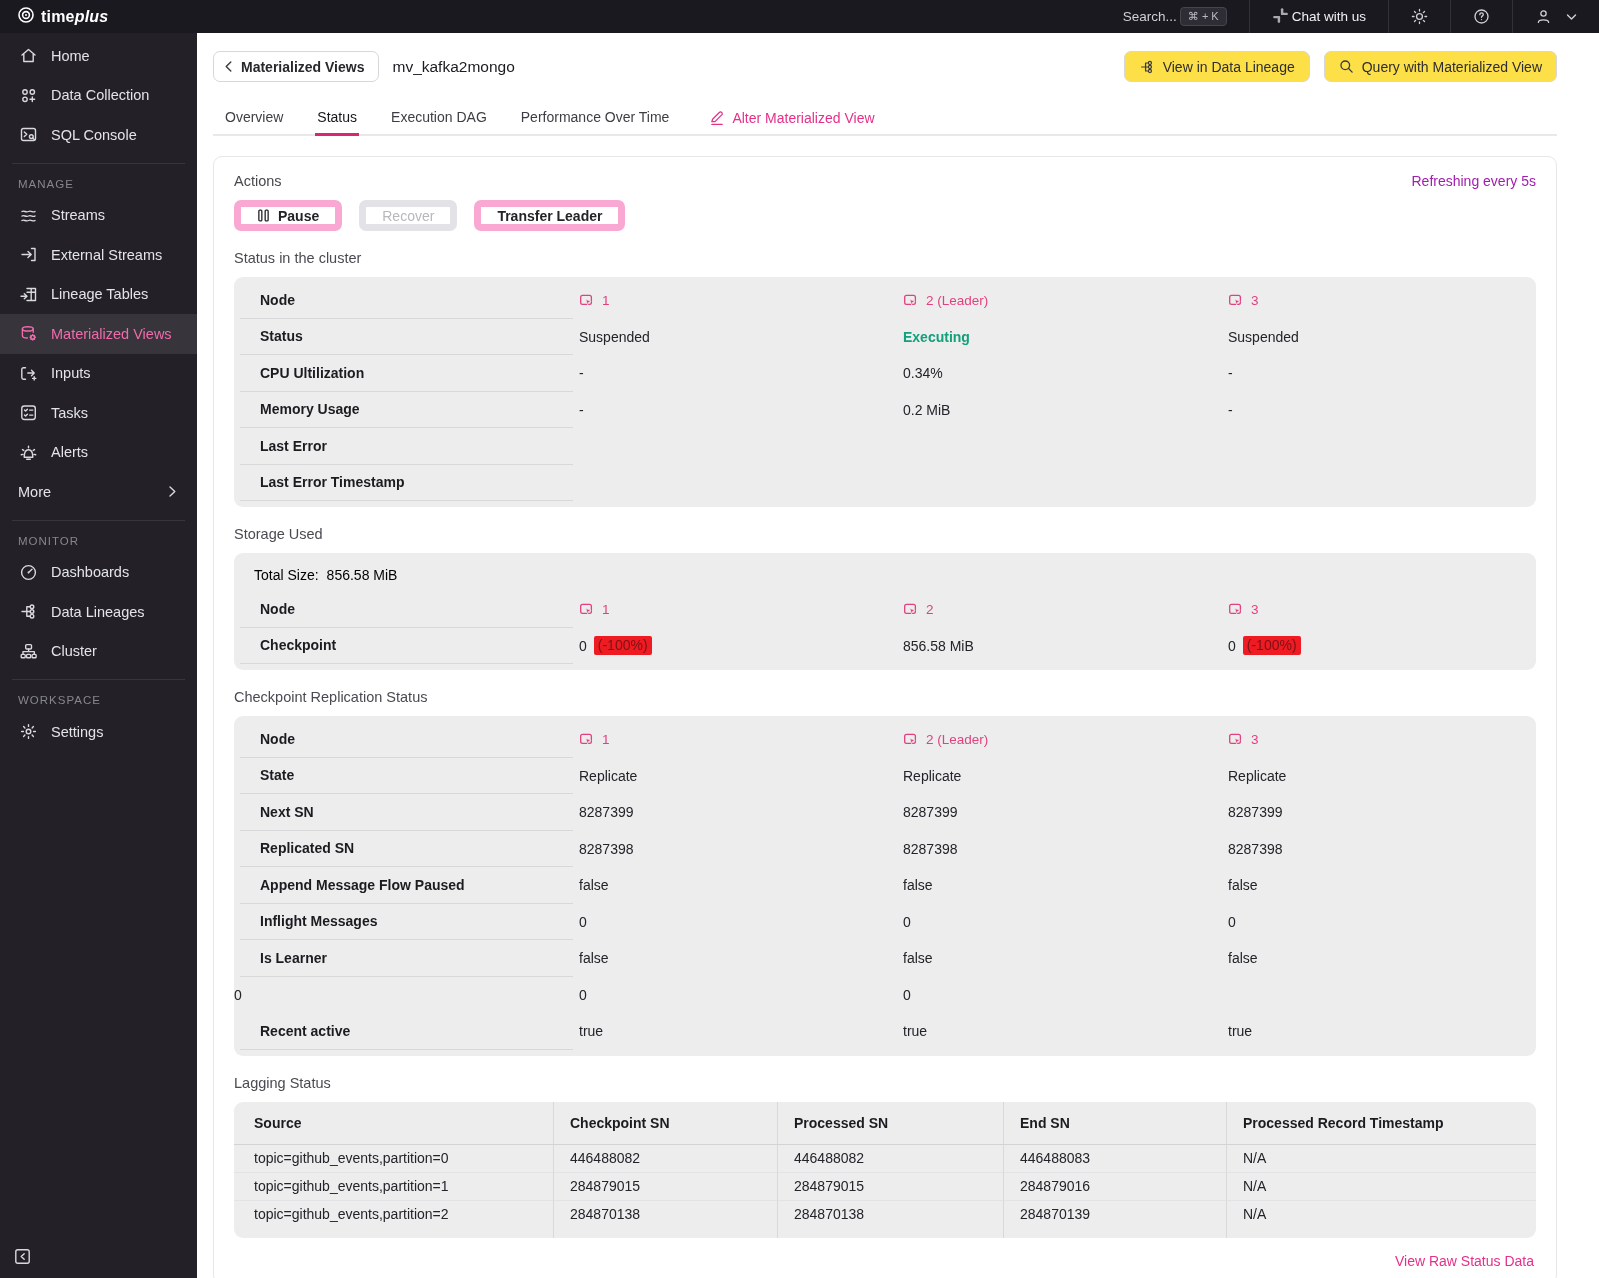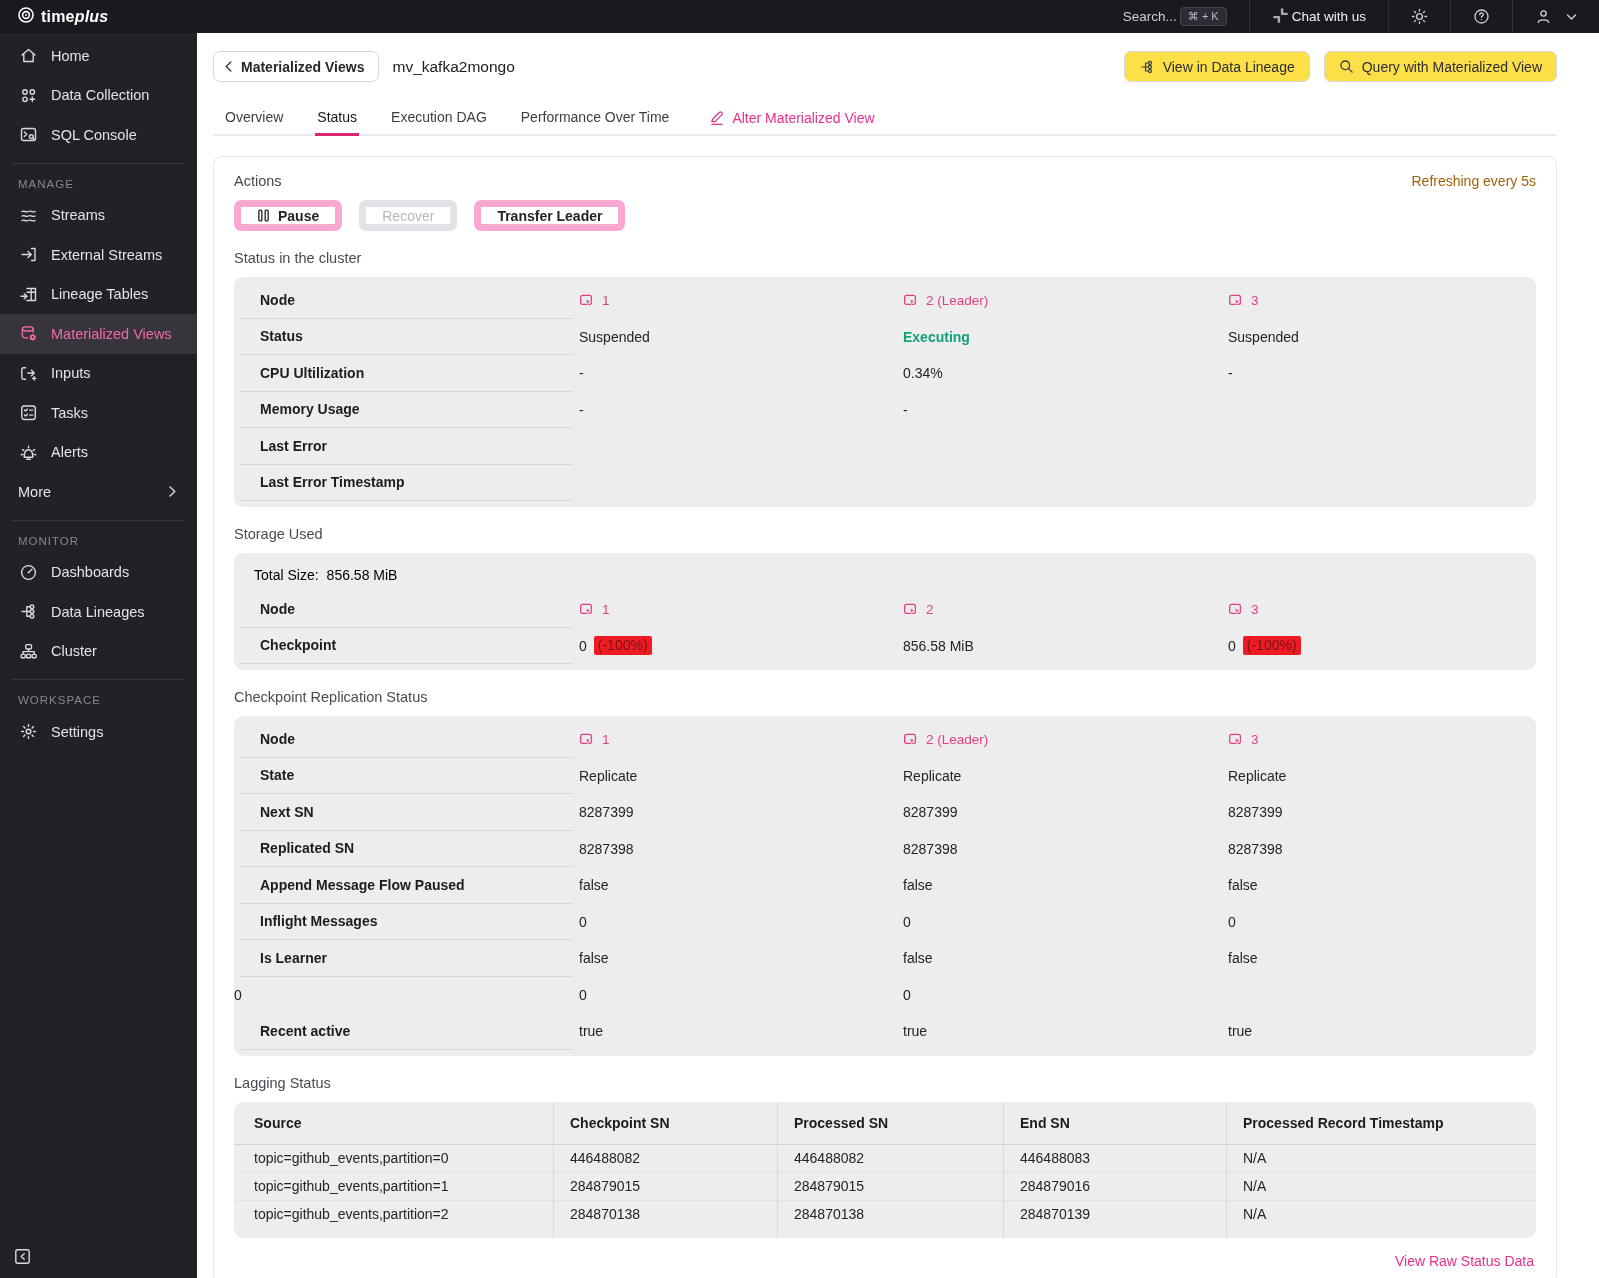--- a/index.html
+++ b/index.html
@@ -40,21 +40,21 @@
   
   .tabbar { display:flex; align-items:flex-end; gap:30px; margin-top:19px; border-bottom:2px solid #e9e9ec; padding-left:10px; }
   .tab { padding:8px 2px 8px; font-size:14px; color:#3d3d44; cursor:pointer; border-bottom:3px solid transparent; margin-bottom:-2px; }
   .tab.active { color:#17171b; border-bottom-color:#d92672; }
   .tab-alter { display:flex; align-items:center; gap:7px; padding:8px 2px 10px; margin-bottom:-2px; margin-left:6px; font-size:14px; color:#e5308a; cursor:pointer; }
 
   
   .card { margin-top:20px; background:#fff; border:1px solid #e7e7ea; border-radius:9px; padding:16px 20px 14px; height:1128px; position:relative; }
   .card-row1 { display:flex; justify-content:space-between; align-items:center; }
   .sec-title { font-size:14.5px; color:#47474e; }
-  .refresh-note { font-size:14px; color:#a16207; }
+  .refresh-note { font-size:14px; color:#a21caf; }
   .btn-row { display:flex; gap:17px; margin-top:11px; }
   .act-btn { display:flex; align-items:center; gap:8px; border:7px solid #f9a8d4; border-radius:7px; height:31px; padding:0 16px; background:#fff; font-size:14px; font-weight:700; color:#232328; cursor:pointer; }
   .act-btn.disabled { color:#b7b7bd; border-color:#e3e3e7; font-weight:400; cursor:default; }
   .sub-heading { margin-top:19px; margin-bottom:11px; font-size:14.5px; color:#4a4a52; }
 
   .kv-table { background:#ededee; border-radius:9px; padding:5px 0 6px; }
   .kv-row { display:grid; grid-template-columns:345px 324px 325px 1fr; min-height:36.5px; align-items:stretch; }
   .kv-label { display:flex; align-items:center; font-weight:700; font-size:14px; color:#1b1b20; padding-left:20px; margin:0 6px; border-bottom:1px solid #d8d8da; }
   .kv-val { display:flex; align-items:center; font-size:14px; color:#232329; }
   .node-cell { display:flex; align-items:center; gap:8px; color:#e1417f; font-size:13.5px; }
@@ -407,20 +407,21 @@
       </div>
       <div class="kv-row">
         <div class="kv-label">CPU Ultilization</div>
         <div class="kv-val">-</div>
         <div class="kv-val">0.34%</div>
         <div class="kv-val">-</div>
       </div>
       <div class="kv-row">
         <div class="kv-label">Memory Usage</div>
         <div class="kv-val">-</div>
+        <div class="kv-val">0.2 MiB</div>
         <div class="kv-val">-</div>
       </div>
       <div class="kv-row">
         <div class="kv-label">Last Error</div>
         <div class="kv-val"></div>
         <div class="kv-val"></div>
         <div class="kv-val"></div>
       </div>
       <div class="kv-row">
         <div class="kv-label">Last Error Timestamp</div>

